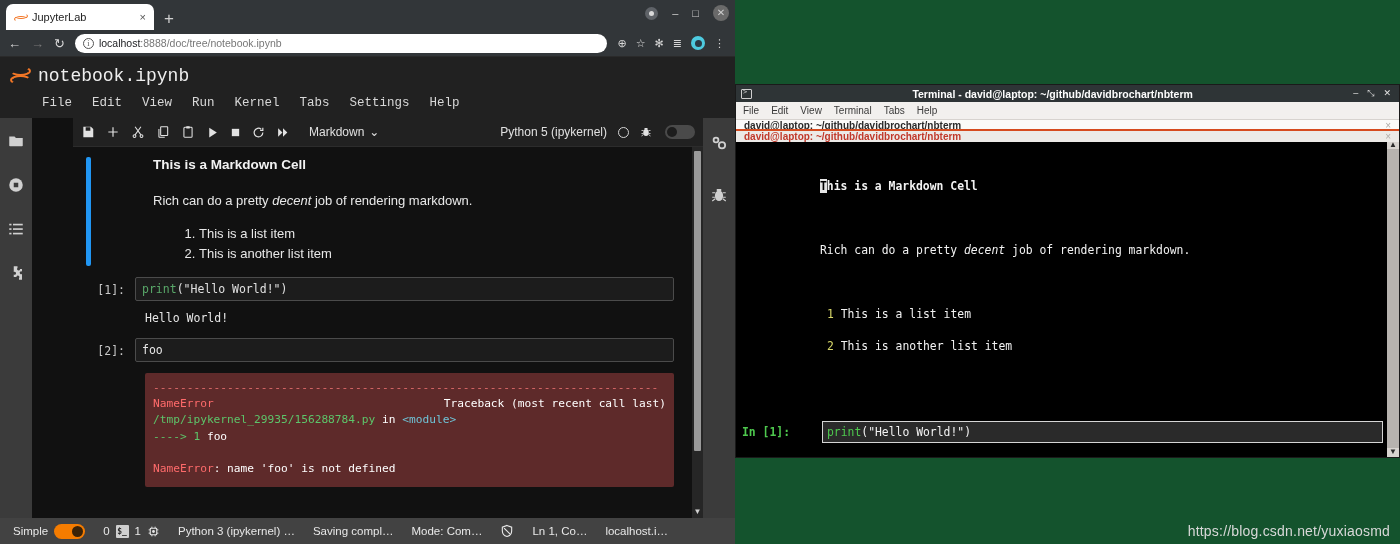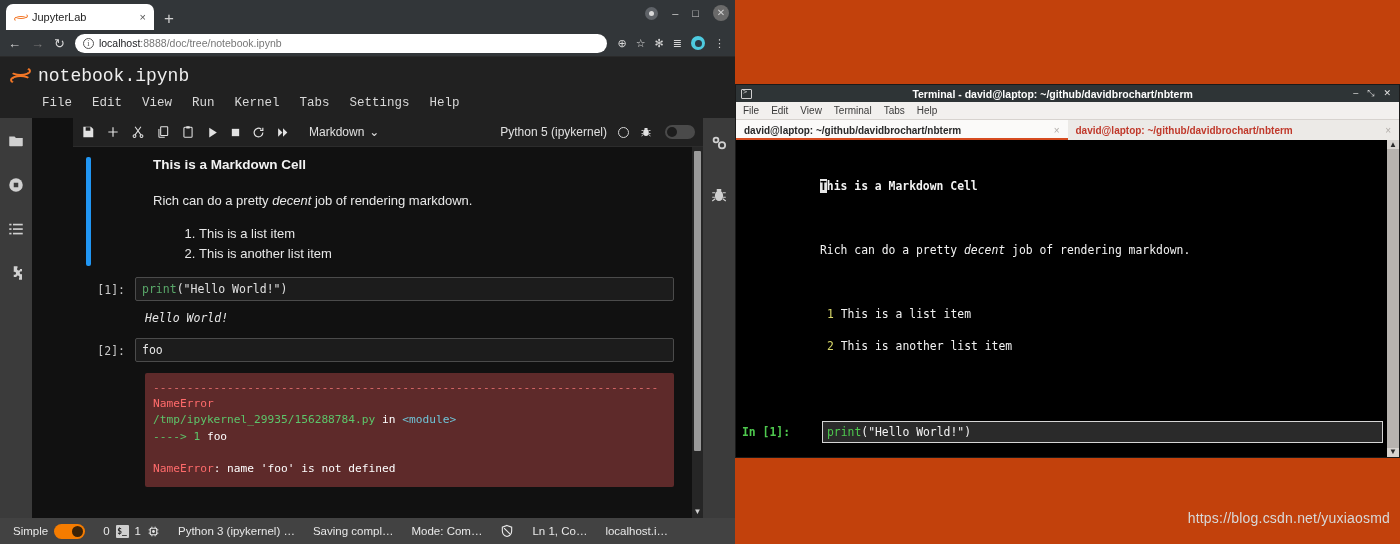--- a/index.html
+++ b/index.html
@@ -2,21 +2,21 @@
 <html><head>
 <meta charset="utf-8">
 <style>
   * { box-sizing: border-box; margin: 0; padding: 0; }
   html, body {
     width: 1400px; height: 544px;
     background: #000;
     font-family: "Liberation Sans", sans-serif;
     overflow: hidden;
   }
-  .screen { position: relative; width: 1400px; height: 544px; background: #c2410c; }
+  .screen { position: relative; width: 1400px; height: 544px; background: #14532d; }
 
   
   .browser {
     position: absolute; left: 0; top: 0; width: 735px; height: 544px;
     background: #323639; display: flex; flex-direction: column;
   }
   .browser-tabbar {
     height: 30px; background: #323639; display: flex; align-items: flex-end;
     position: relative; padding-left: 6px;
   }
@@ -173,21 +173,21 @@
   }
   .input-box {
     flex: 1; background: #1c1c1c; border: 1px solid #4b4b4b; border-radius: 2px;
     padding: 4px 6px; font-family: "DejaVu Sans Mono", monospace; font-size: 11.5px;
     color: #e6e6e6; min-height: 22px;
   }
   .tok-fn { color: #59a869; }
   .tok-str { color: #e0e0e0; }
   .out-text {
     padding-left: 72px; font-family: "DejaVu Sans Mono", monospace; font-size: 11.5px;
-    color: #e6e6e6; padding-top: 10px; font-style: italic;
+    color: #e6e6e6; padding-top: 10px;
   }
   .err-box {
     margin: 11px 18px 0 72px; background: #5e2a2a; border-radius: 2px;
     padding: 7px 8px 10px 8px; font-family: "DejaVu Sans Mono", monospace;
     font-size: 11.2px; line-height: 1.45; color: #ececec; white-space: pre;
   }
   .err-dashes { color: #e06c6c; }
   .err-name { color: #ff6b6b; }
   .err-path { color: #5dc46a; }
   .err-arrow { color: #5dc46a; }
@@ -234,21 +234,21 @@
   .term-title {
     flex: 1; text-align: center; font-size: 10.5px; color: #fdfdfd; font-weight: 700;
   }
   .term-wc { display: flex; gap: 9px; padding-right: 3px; }
   .term-wc span { font-size: 9px; color: #e3e3e3; line-height: 1; }
   .term-menubar {
     height: 18px; background: #f2f0ee; display: flex; align-items: center;
     gap: 12px; padding: 0 7px; border-bottom: 1px solid #d7d3cf;
   }
   .term-menu-item { font-size: 10px; color: #3a3a3a; }
-  .term-tabbar { height: 20px; background: #f2f0ee; display: flex; }
+  .term-tabbar { height: 20px; background: #f2f0ee; display: flex; flex-direction: column; }
   .term-tab {
     flex: 1; display: flex; align-items: center; padding: 0 8px;
     font-size: 10px; font-weight: 700; position: relative;
   }
   .term-tab .tt-label { flex: 1; white-space: nowrap; overflow: hidden; }
   .term-tab .tt-close { font-size: 10px; color: #b0aca8; font-weight: 400; }
   .term-tab.active { background: #fbfaf9; color: #2a2a2a; }
   .term-tab.active::after {
     content: ""; position: absolute; left: 0; right: 0; bottom: 0; height: 2px; background: #d64b1f;
   }
@@ -276,21 +276,21 @@
   .t-cursor { background: #e6e6e6; color: #000; }
   .term-inbox {
     border: 1px solid #d5d5d5; background: #2a2a2a; display: inline-block;
     padding: 2px 4px; width: 562px; margin-left: 2px;
   }
   .term-row { display: flex; align-items: center; }
   .term-prompt { width: 78px; flex: 0 0 78px; }
   .term-ind { padding-left: 78px; }
 
   .watermark {
-    position: absolute; right: 10px; bottom: 18px; font-size: 14px; color: #d8d8d8;
+    position: absolute; right: 10px; bottom: 5px; font-size: 14px; color: #d8d8d8;
     letter-spacing: 0.2px;
   }
 </style>
 </head>
 <body>
 
 <div class="screen">
 
   <div class="browser">
 
@@ -457,21 +457,21 @@
                 <div class="input-box"><span class="tok-fn">print</span><span class="tok-str">("Hello World!")</span></div>
               </div>
               <div class="out-text">Hello World!</div>
 
               <div class="code-cell" style="padding-top:13px">
                 <div class="prompt">[2]:</div>
                 <div class="input-box">foo</div>
               </div>
 
               <div class="err-box"><span class="err-dashes">---------------------------------------------------------------------------</span>
-<span class="err-row"><span class="err-name">NameError</span></span><span class="err-path">/tmp/ipykernel_29935/156288784.py</span><span class="err-tb"> in </span><span class="err-kw">&lt;module&gt;</span>
+<span class="err-row"><span class="err-name">NameError</span><span class="err-tb">Traceback (most recent call last)</span></span><span class="err-path">/tmp/ipykernel_29935/156288784.py</span><span class="err-tb"> in </span><span class="err-kw">&lt;module&gt;</span>
 <span class="err-arrow">----&gt; 1 </span><span class="err-tb">foo</span>
 
 <span class="err-name">NameError</span><span class="err-tb">: name 'foo' is not defined</span></div>
 
             </div>
             <div class="nb-scrollbar">
               <div class="nb-sb-thumb"></div>
               <div class="nb-sb-arrow">▼</div>
             </div>
           </div>

